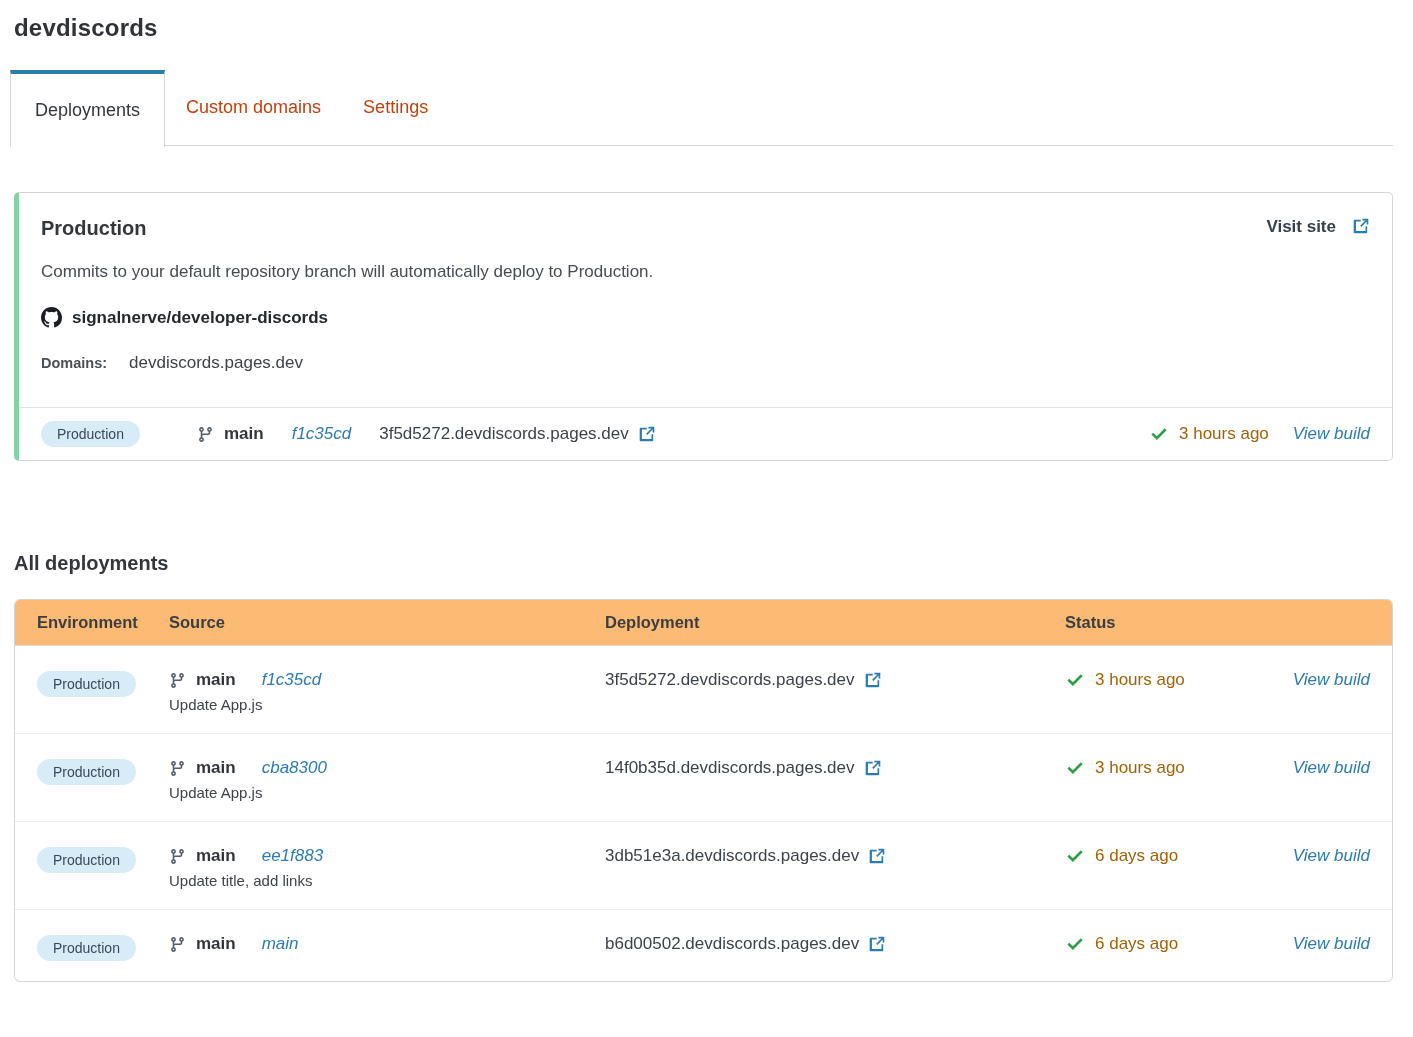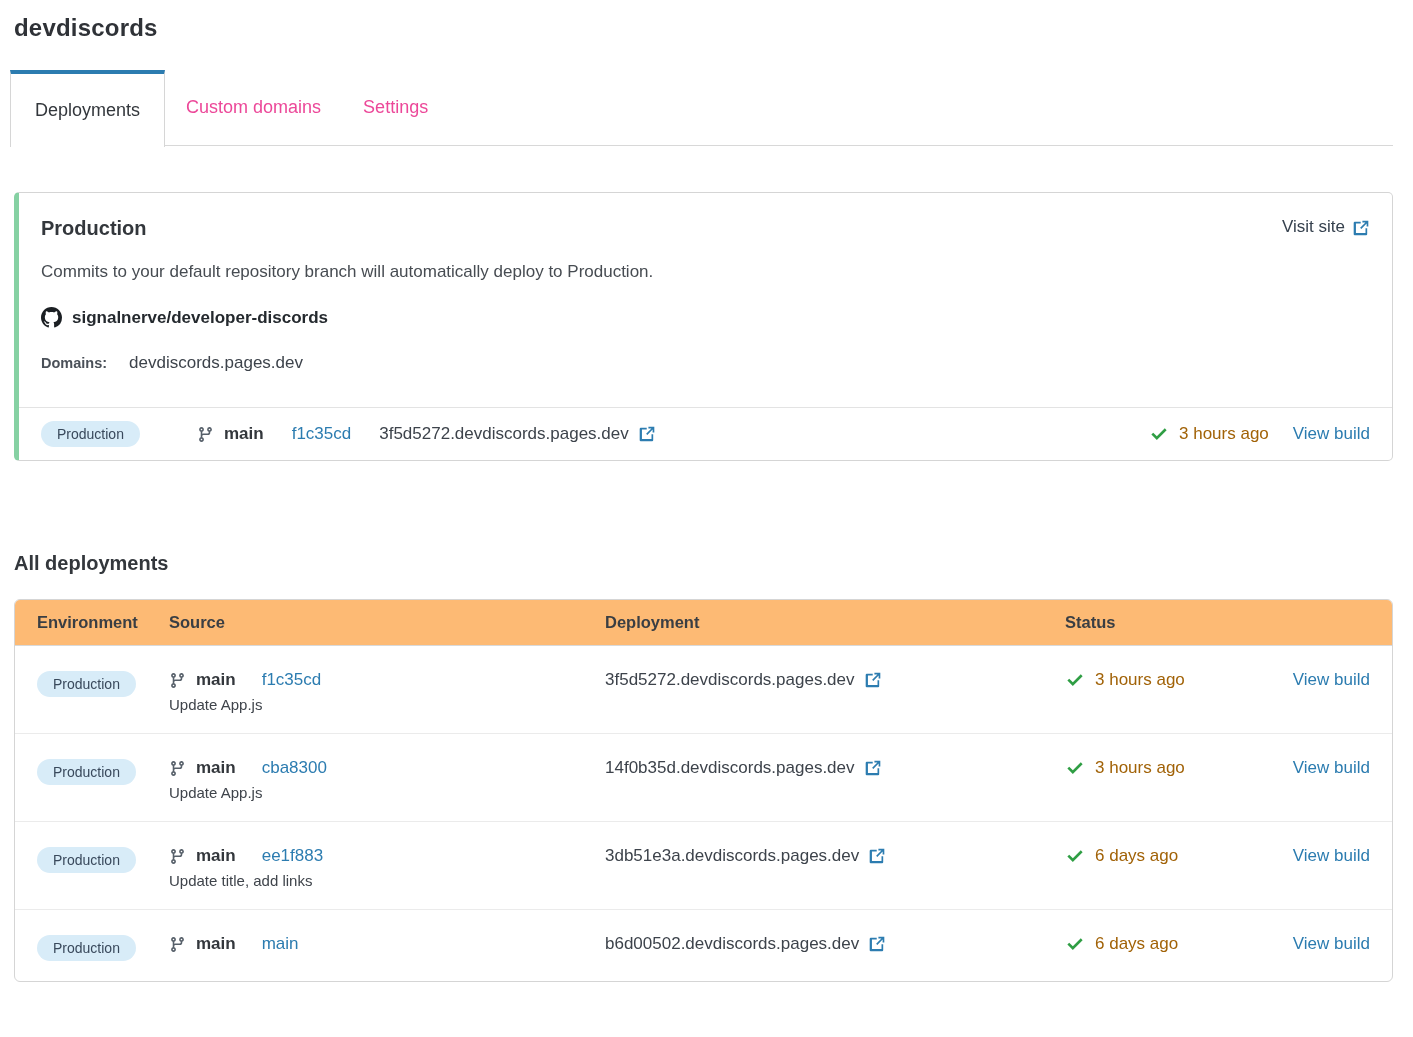--- a/index.html
+++ b/index.html
@@ -6,50 +6,50 @@
   html,body { background:#fff; width:1413px; height:1037px; overflow:hidden;
     font-family:"Liberation Sans", sans-serif; color:#36393f; }
 
   .page { padding:14px 20px 0 14px; }
 
   .page-title { font-size:24px; font-weight:700; color:#2f3237; letter-spacing:.2px; }
 
   
   .tabbar { display:flex; align-items:stretch; margin:28px 0 0 -4px;
     border-bottom:1px solid #d8d8d8; height:76px; }
-  .tab { display:flex; align-items:center; font-size:18px; color:#ec4899; cursor:pointer; }
+  .tab { display:flex; align-items:center; font-size:18px; color:#c2410c; cursor:pointer; }
   .tab--active { background:#fff; border:1px solid #d6d6d6; border-top:4px solid #2c7cb0;
     border-bottom:none; margin-bottom:-2px; padding:0 24px; color:#33373c;justify-content:flex-end; }
   .tab--plain { padding:0 21px; }
 
   
   .card { margin-top:46px; width:1379px; border:1px solid #d5d5d5; border-left:5px solid #86d1a3;
     border-radius:5px; background:#fff; }
   .card-body { padding:24px 22px 0 22px; }
   .card-head { display:flex; justify-content:space-between; align-items:flex-start; }
   .card-title { font-size:20px; font-weight:600; color:#33373c; }
-  .visit-site { display:flex; align-items:flex-end; gap:7px; font-size:17px; font-weight:400;
+  .visit-site { display:flex; align-items:flex-start; gap:16px; font-size:17px; font-weight:700;
     color:#36414e; cursor:pointer; }
   .card-desc { margin-top:22px; font-size:17px; color:#474c52; }
   .repo-row { margin-top:25px; display:flex; align-items:center; gap:10px;
     font-size:17px; font-weight:700; color:#24292e; }
   .domains-row { margin-top:25px; margin-bottom:34px; display:flex; align-items:baseline; gap:22px; }
   .domains-label { font-size:14.5px; font-weight:600; color:#4a5058; }
   .domains-value { font-size:17px; color:#3d434b; }
 
   .latest-row { border-top:1px solid #e3e3e3; padding:13px 22px; display:flex; align-items:center; }
   .latest-left { display:flex; align-items:center; flex:1; }
 
   .badge { display:inline-block; background:#d8ecf8; color:#39495c; font-size:14px;
     padding:5px 16px; border-radius:999px; white-space:nowrap; }
   .badge-cell { width:144px; flex:none; }
 
   .src-line { display:flex; align-items:center; gap:28px; margin-left:12px; }
   .branch { display:flex; align-items:center; gap:10px; font-size:17px; font-weight:700; color:#33373c; }
-  .link { color:#2c7cb0; font-size:17px; text-decoration:none; cursor:pointer; }
+  .link { color:#2c7cb0; font-size:17px; text-decoration:none; cursor:pointer;font-style:italic; }
   .url { display:flex; align-items:center; gap:9px; font-size:17px; color:#3d434b; }
 
   .status { display:flex; gap:10px; font-size:17px; color:#a16207; white-space:nowrap; }
   .latest-right { display:flex; align-items:center; gap:24px; }
 
   
   .section-title { margin-top:91px; font-size:20px; font-weight:600; color:#33373c; }
   .table { margin-top:24px; width:1379px; border:1px solid #d5d5d5; border-radius:6px;
     background:#fff; overflow:hidden; }
   .t-grid { display:grid; grid-template-columns:132px 436px 460px 210px 1fr; padding:0 22px; }

